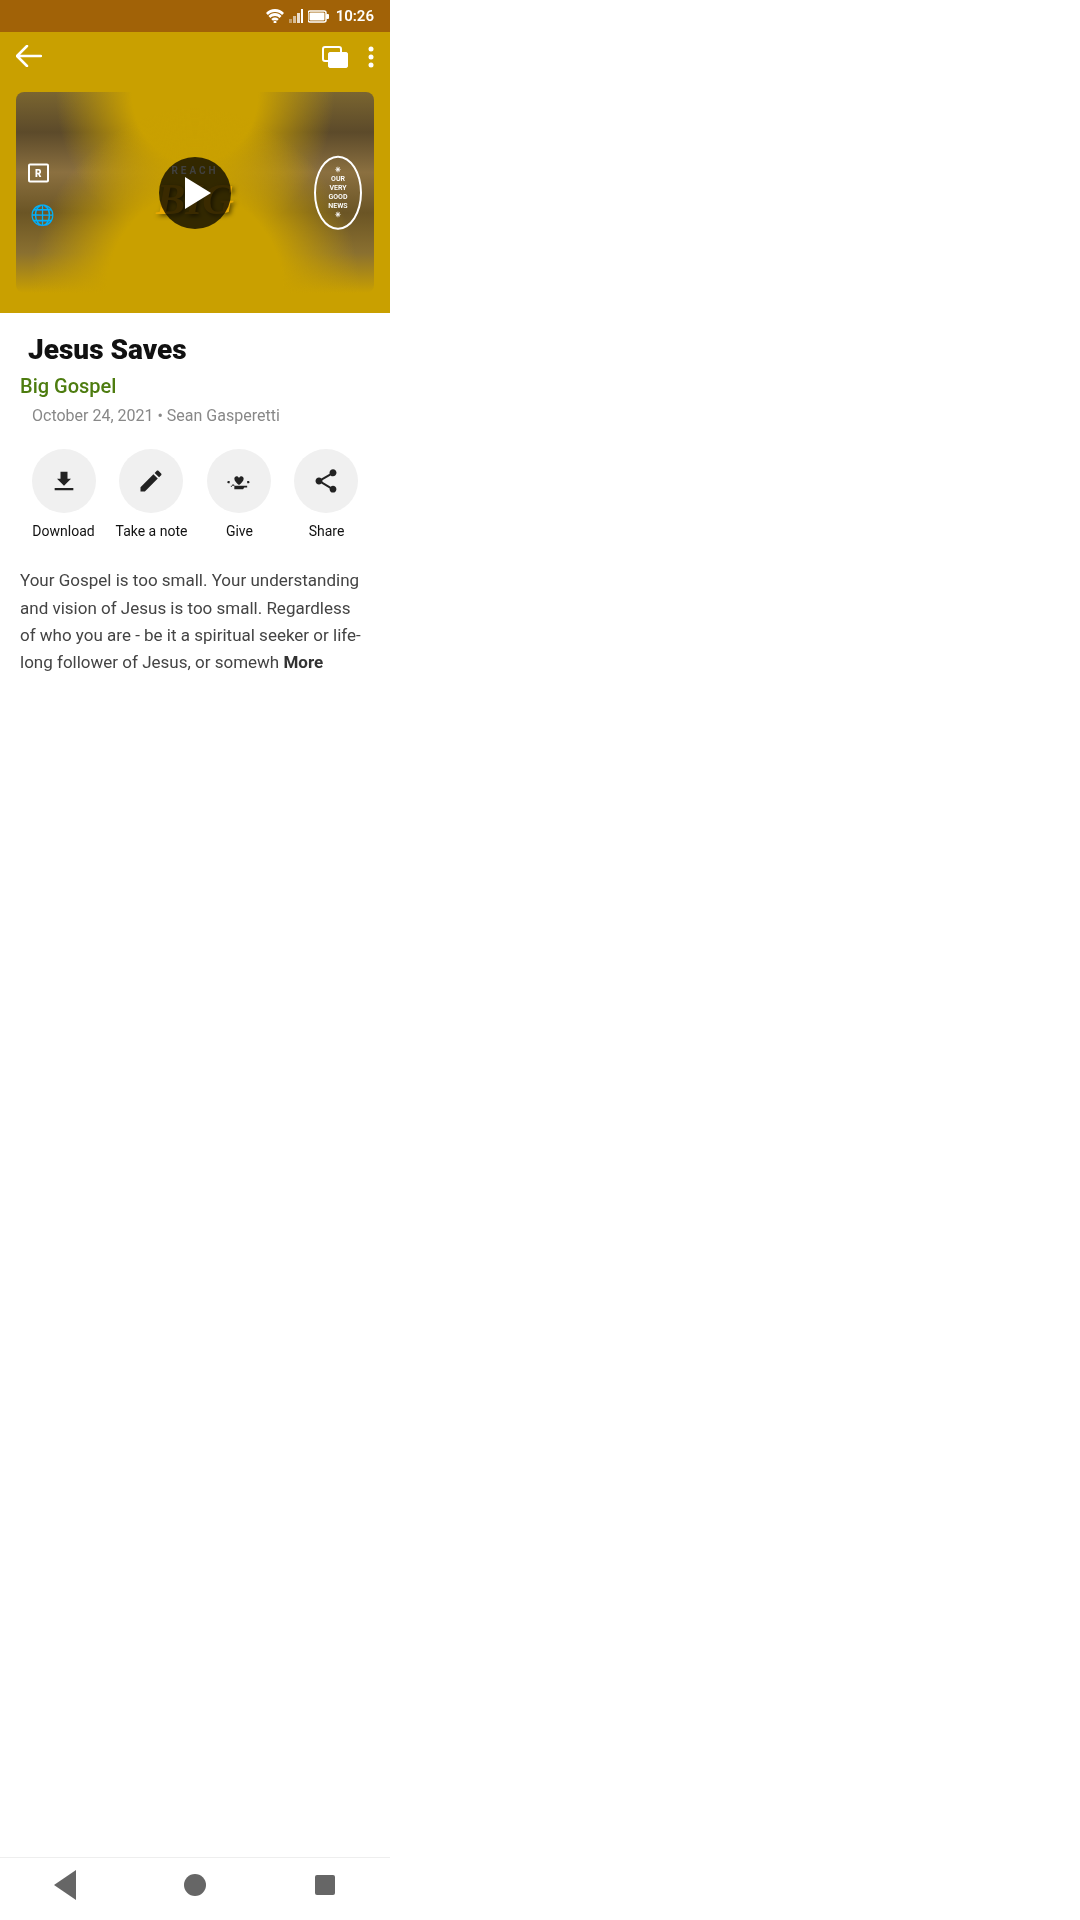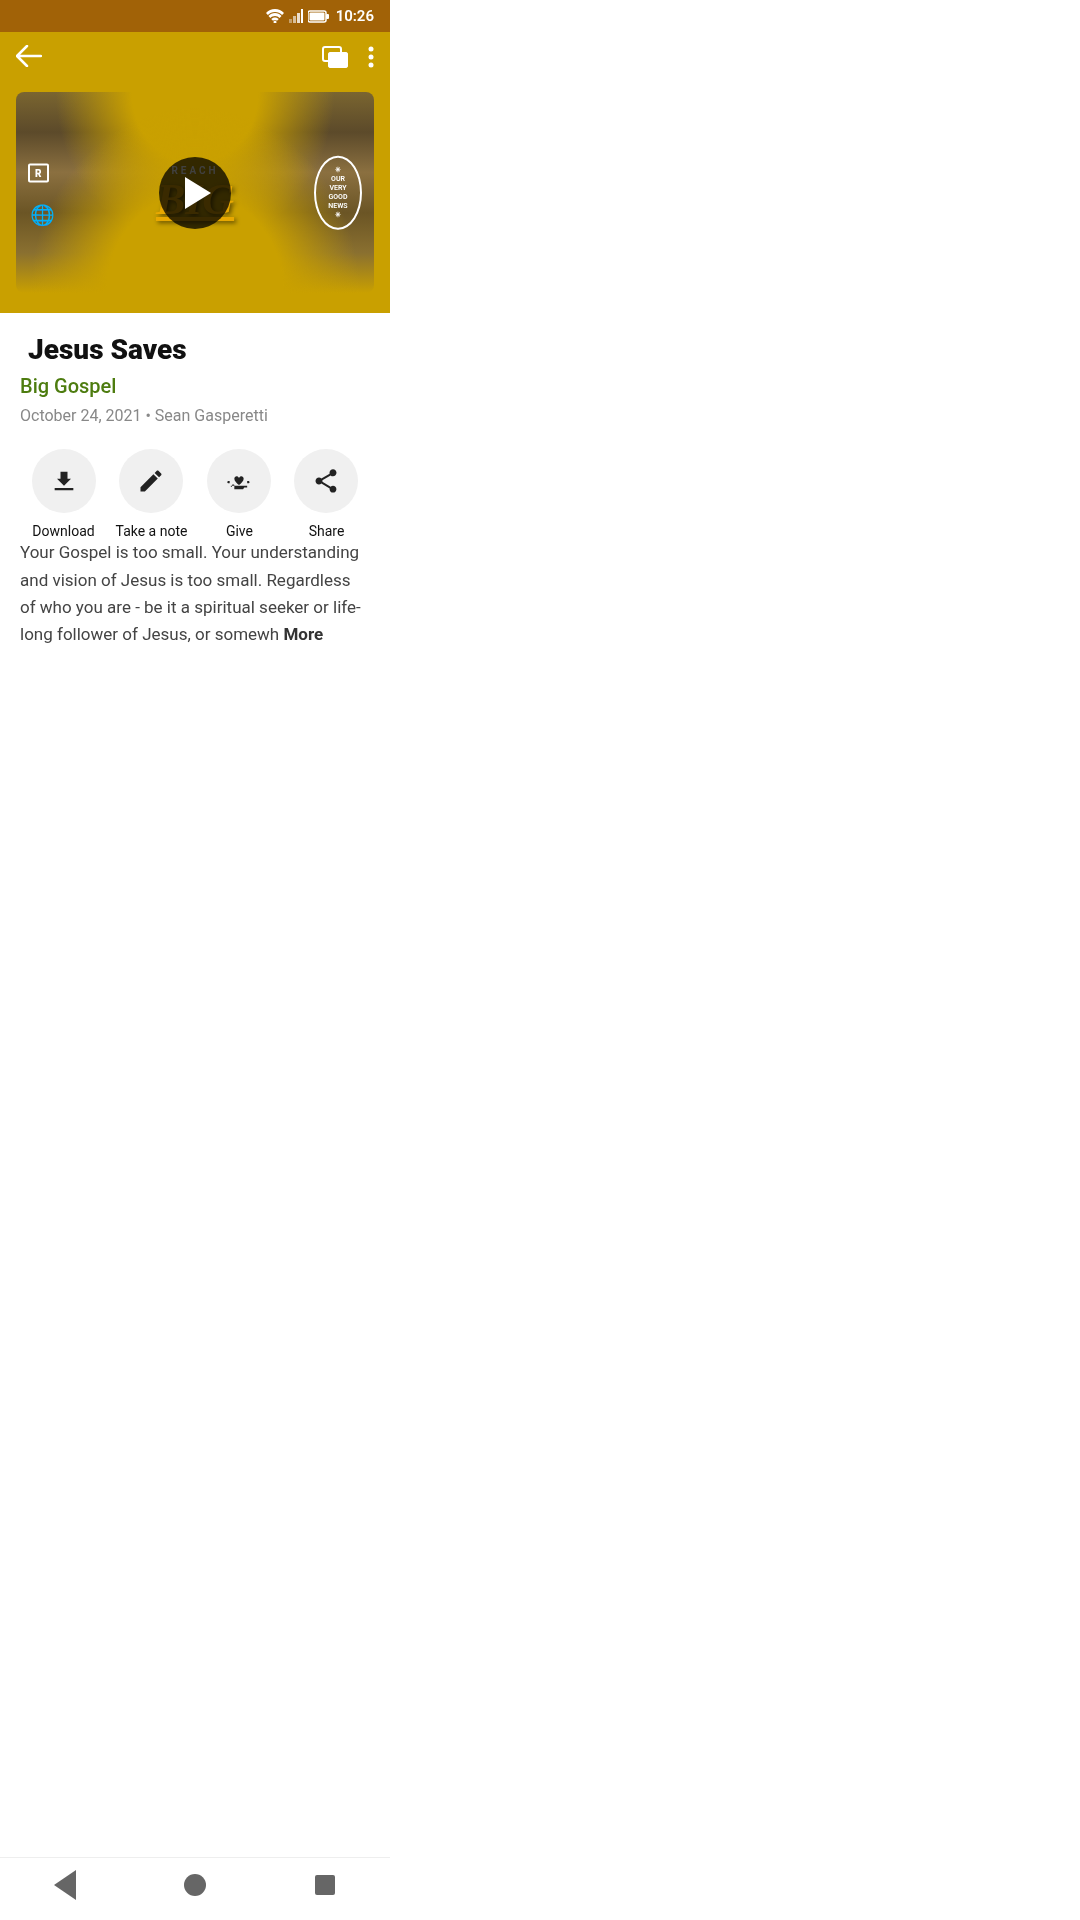--- a/index.html
+++ b/index.html
@@ -102,21 +102,20 @@
       font-style: italic;
       line-height: 0.9;
       text-align: center;
       z-index: 2;
       text-shadow: 2px 2px 4px rgba(0,0,0,0.5);
       font-family: Georgia, serif;
     }
     .big-text {
       font-size: 44px;
       display: block;
-      text-decoration: underline;
     }
     .gospel-text {
       font-size: 60px;
       display: block;
     }
     .oval-badge {
       position: absolute;
       right: 12px;
       top: 50%;
       transform: translateY(-50%);
@@ -193,27 +192,29 @@
     .sermon-series {
       font-size: 20px;
       font-weight: 500;
       color: #4d7c0f;
       margin-bottom: 8px;
     }
     .sermon-meta {
       font-size: 16px;
       color: #888;
       margin-bottom: 24px;
+      margin-left: 12px;
     }
 
     
     .actions {
       display: flex;
       justify-content: space-around;
       align-items: center;
+      margin-bottom: 28px;
     }
     .action-item {
       display: flex;
       flex-direction: column;
       align-items: center;
       gap: 10px;
       cursor: pointer;
       min-width: 70px;
     }
     .action-circle {

